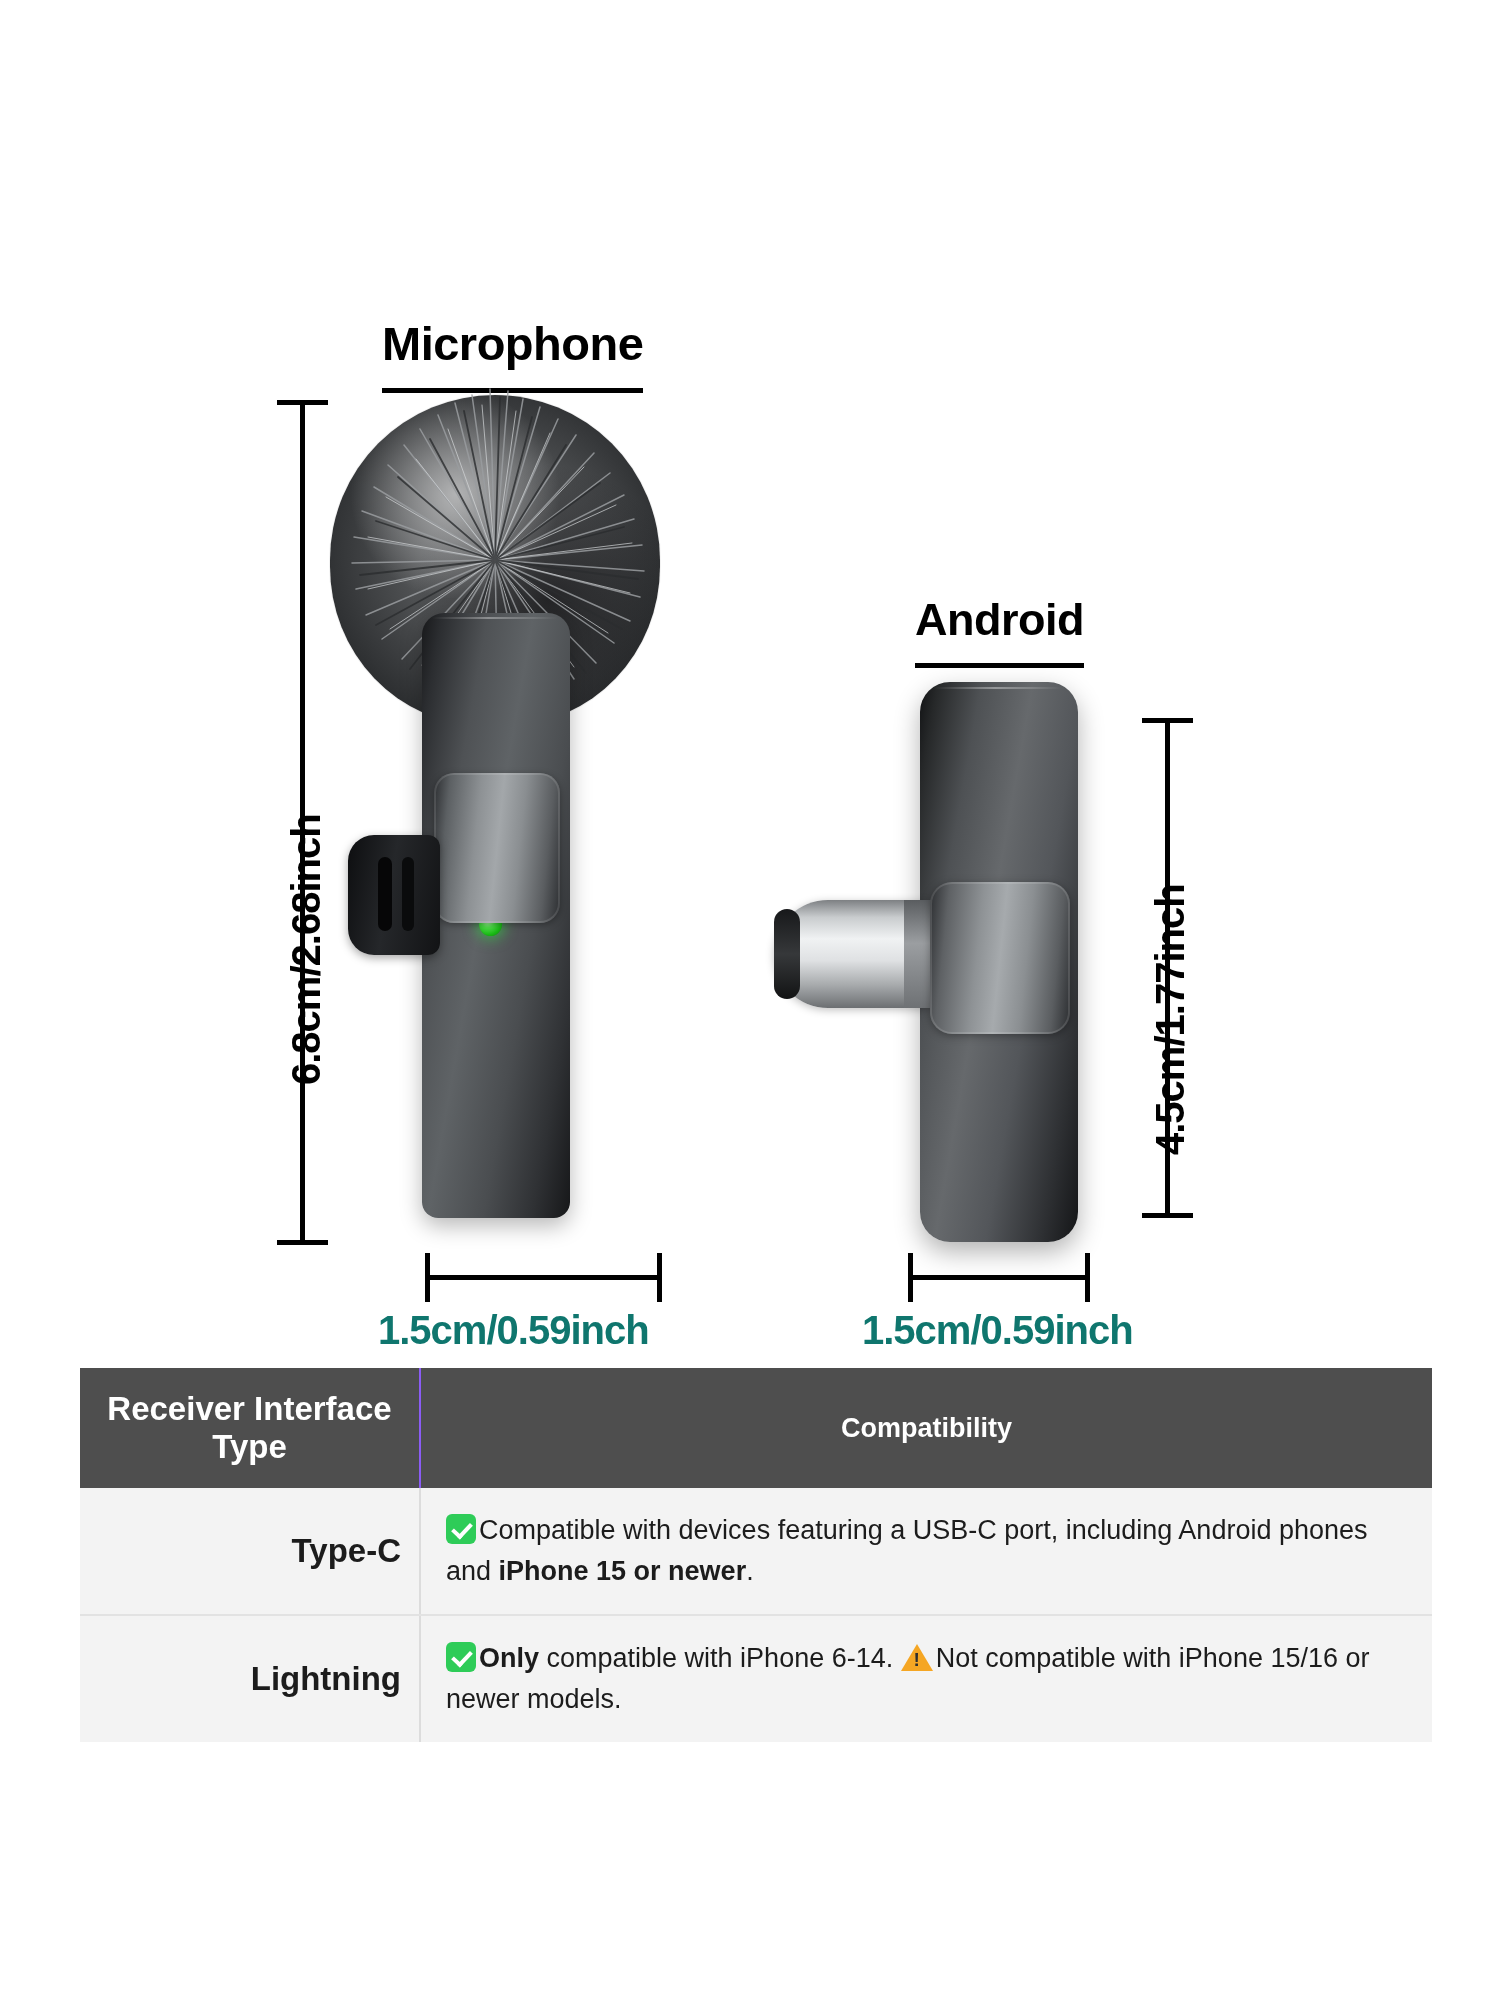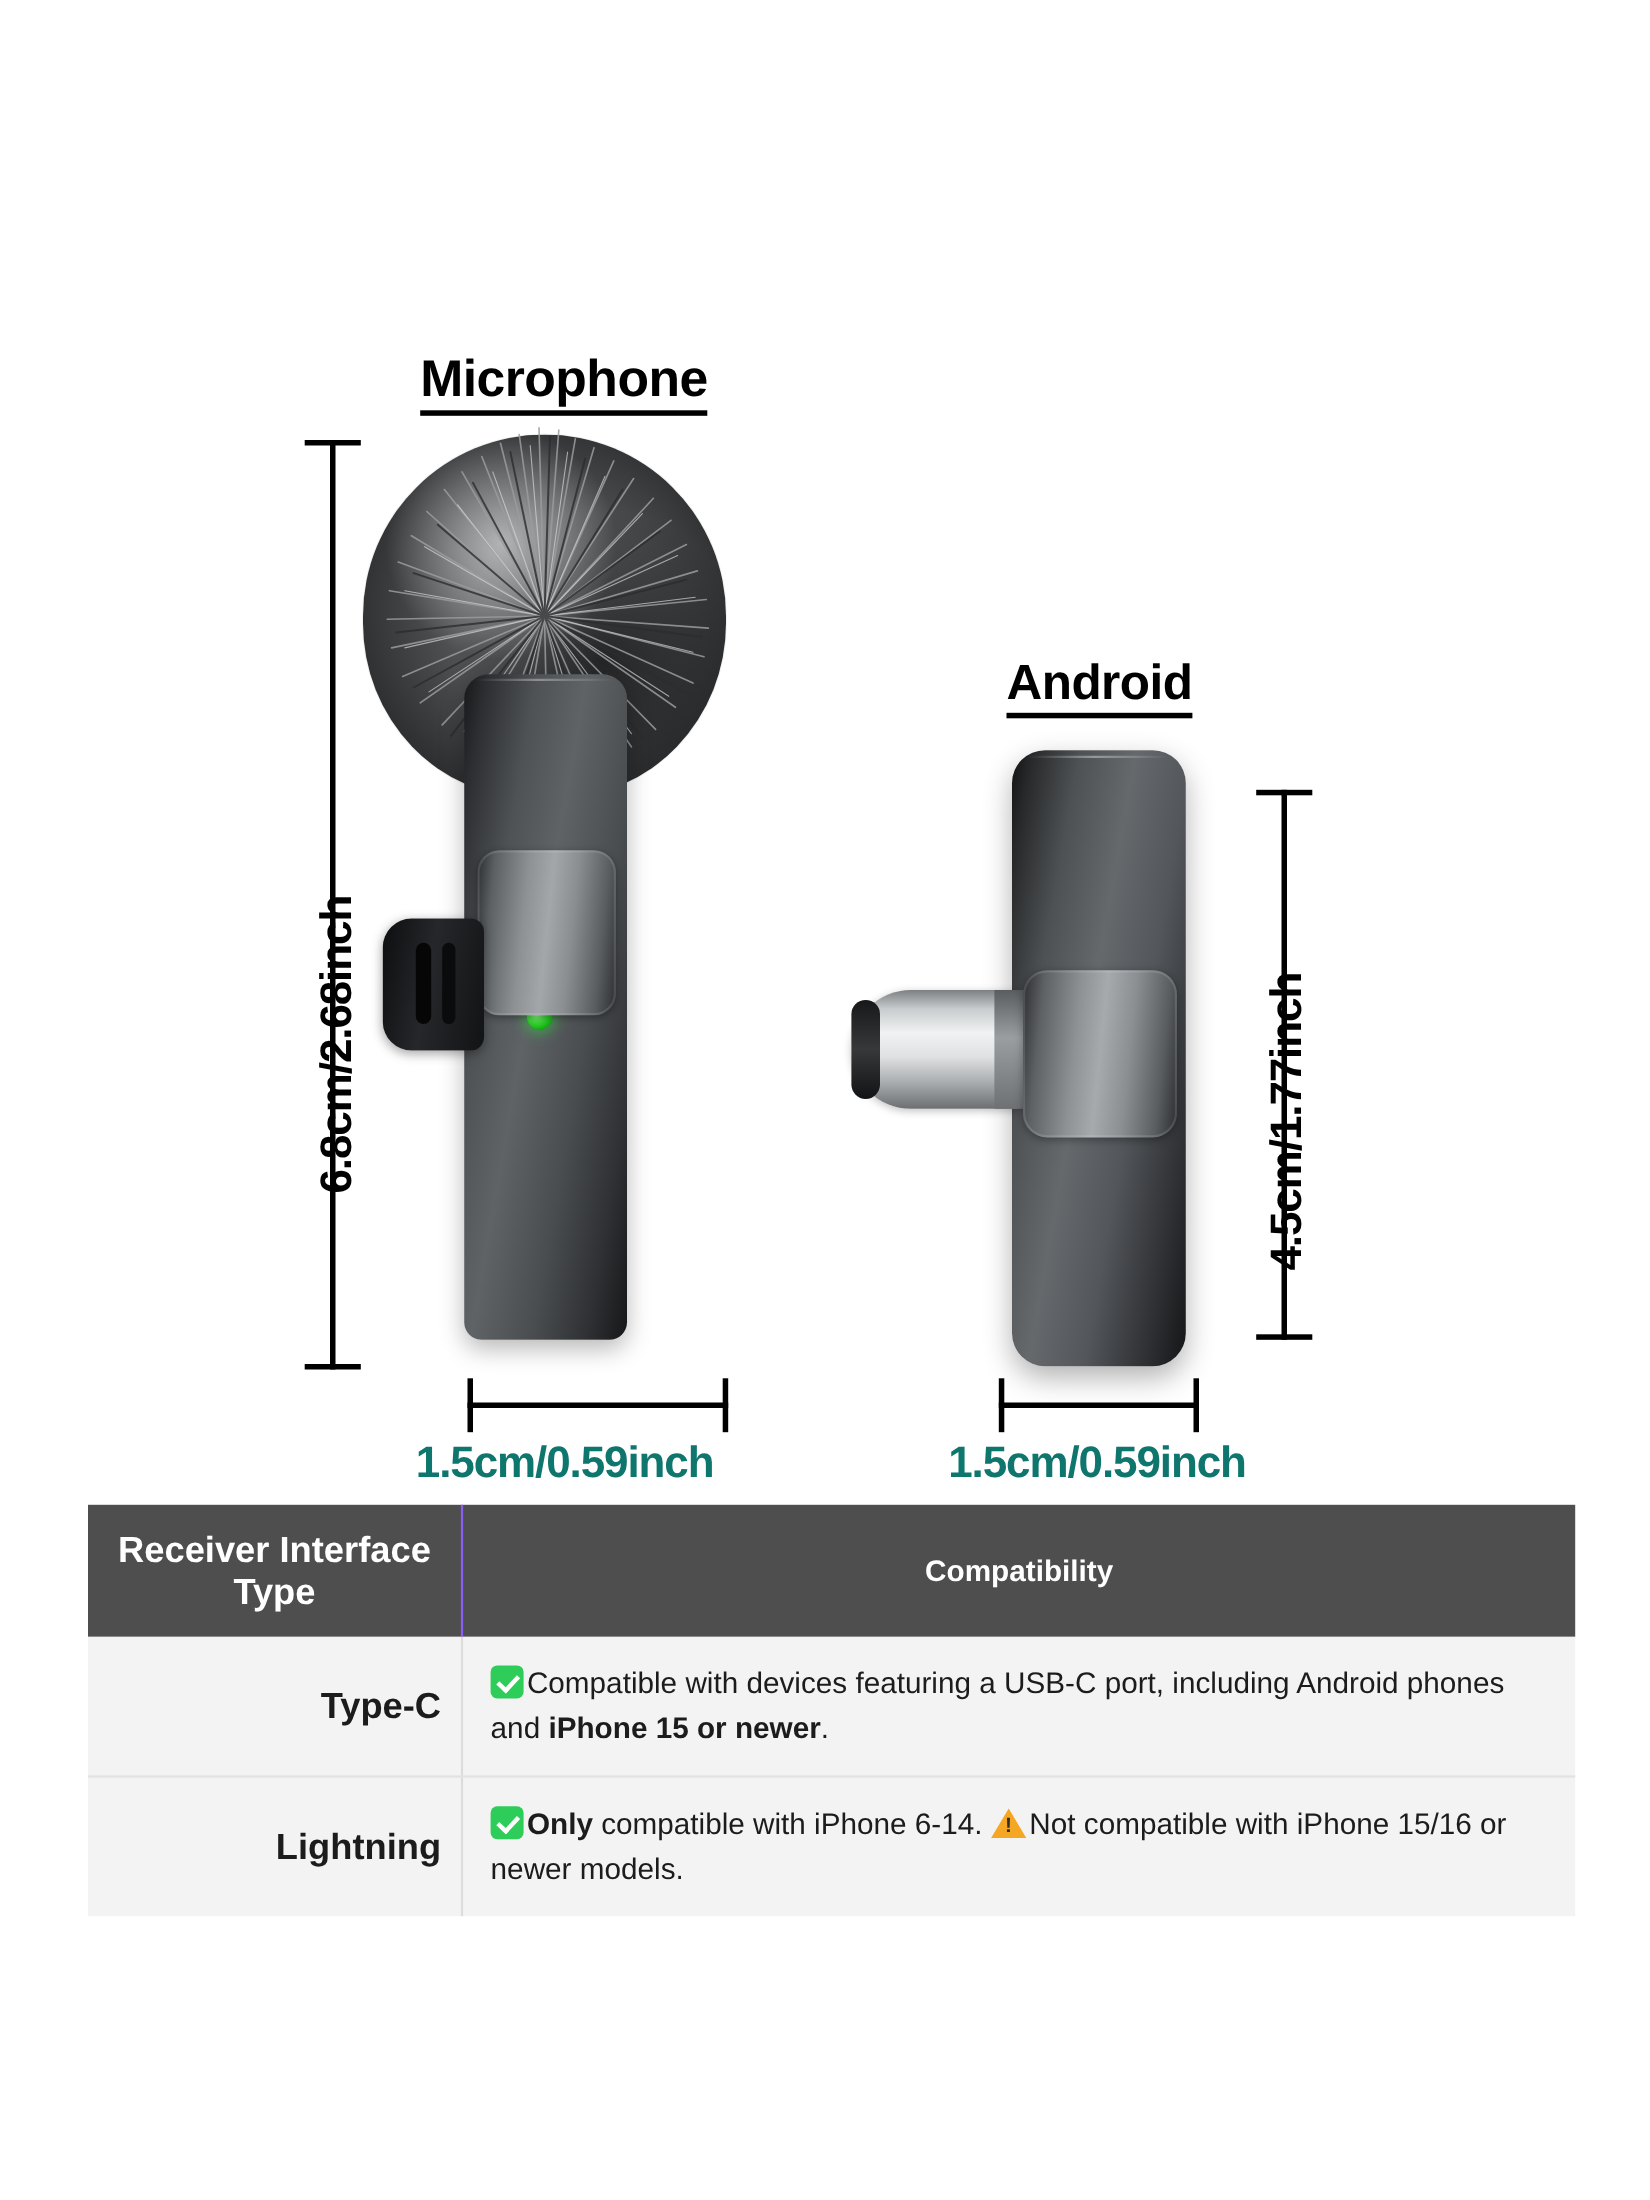--- a/index.html
+++ b/index.html
@@ -21,21 +21,21 @@
 
   
   .product-title {
     position: absolute;
     font-family: "Liberation Sans", sans-serif;
     font-weight: bold;
     color: #000000;
     letter-spacing: -0.5px;
     white-space: nowrap;
     border-bottom: 5px solid #000;
-    padding-bottom: 2px;
+    padding-bottom: 17px;
   }
   #mic-title {
     left: 382px;
     top: 316px;
     font-size: 47px;
   }
   #rcv-title {
     left: 915px;
     top: 594px;
     font-size: 45px;

